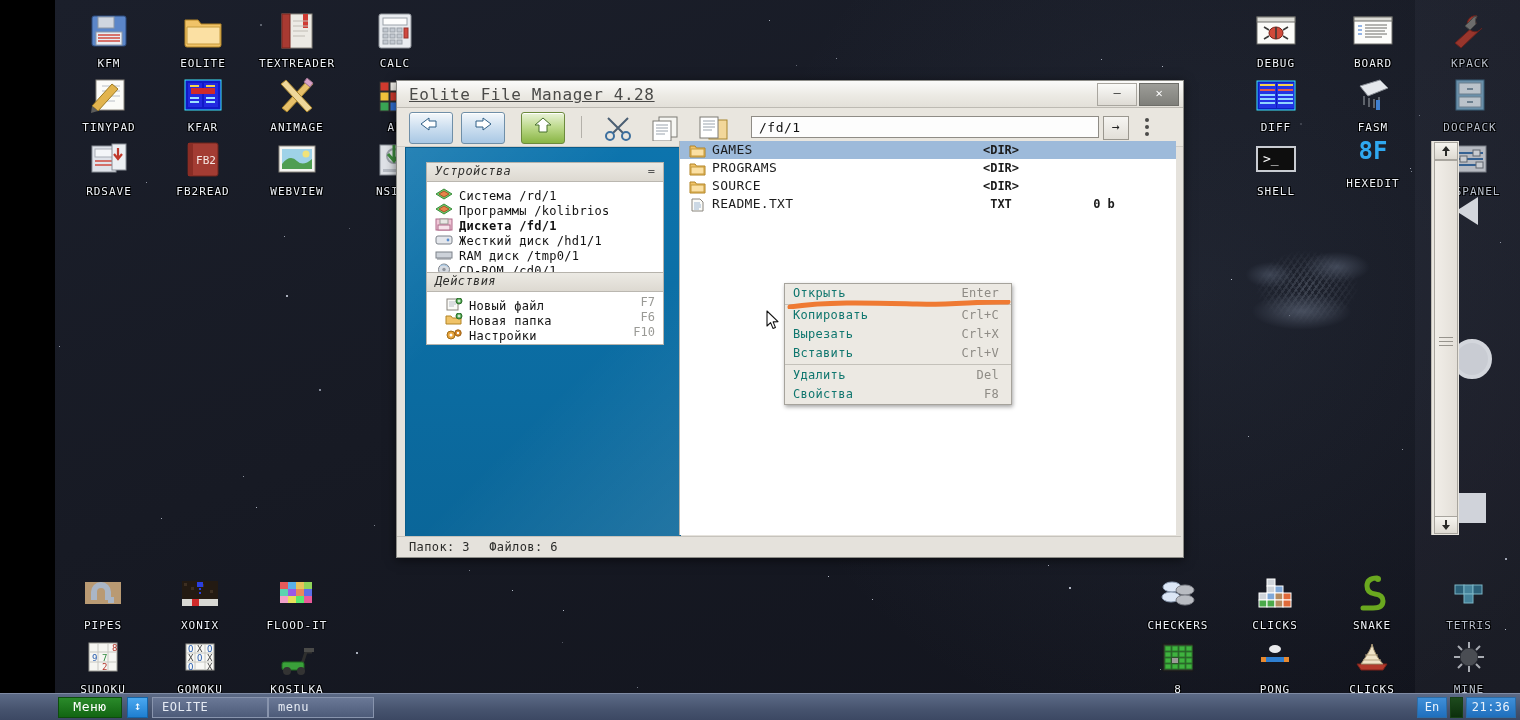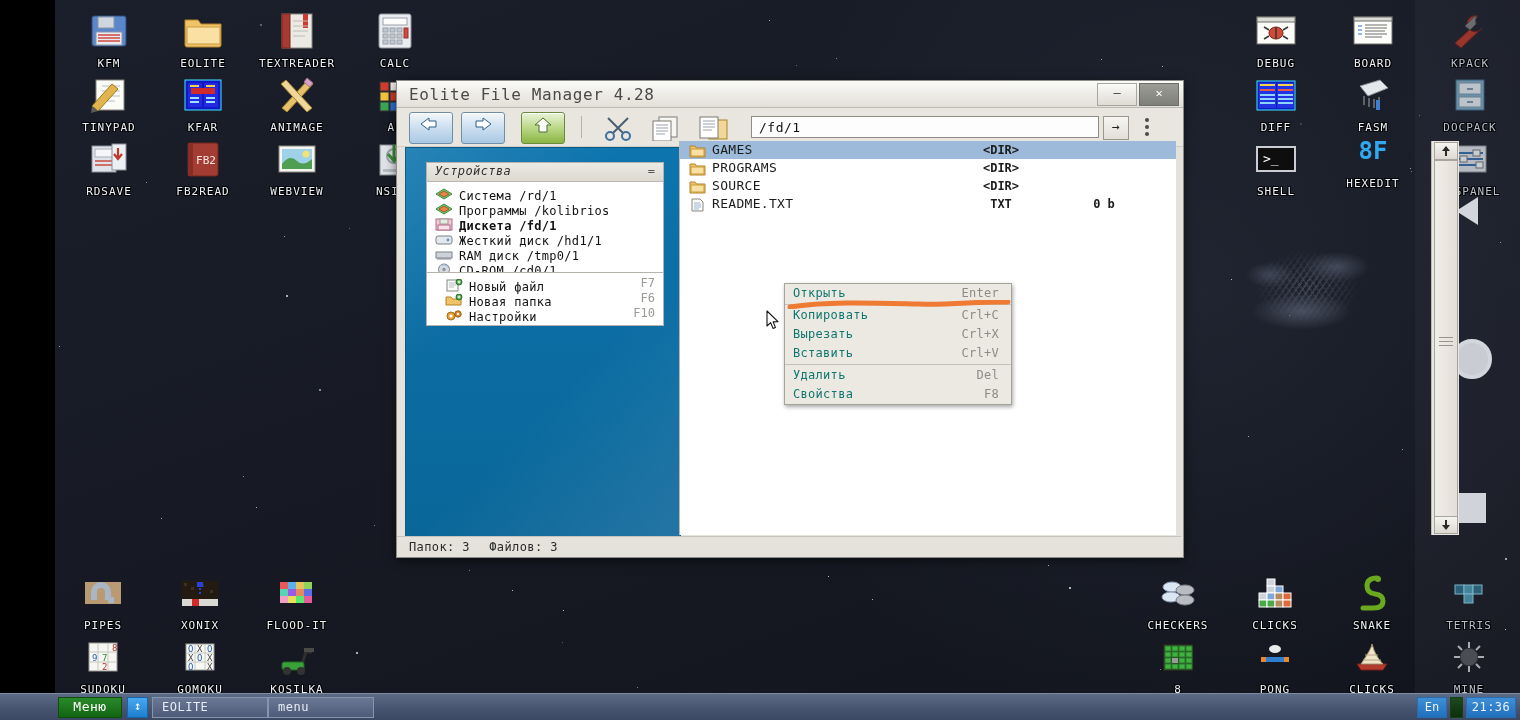--- a/index.html
+++ b/index.html
@@ -83,21 +83,21 @@
     box-shadow:0 2px 10px rgba(0,0,0,.55);
     font-family:"DejaVu Sans Mono","Liberation Mono",monospace;
   }
   #titlebar{
     position:relative;height:26px;
     background:linear-gradient(#fbfbfa,#eceae4 55%,#e3e0d9);
     border-bottom:1px solid #bdbab3;
   }
   #title-text{
     position:absolute;left:12px;top:4px;
-    font-size:16px;color:#4a4a48;letter-spacing:.6px;white-space:nowrap;
+    font-size:16px;color:#4a4a48;letter-spacing:.6px;white-space:nowrap;text-decoration:underline;
   }
   .tbtn{
     position:absolute;top:2px;width:38px;height:21px;
     border:1px solid #a9a69f;
     font:12px/19px "DejaVu Sans Mono",monospace;text-align:center;color:#3a3a38;
   }
   #btn-min{right:46px;background:linear-gradient(#fafaf8,#dedbd4);}
   #btn-close{right:4px;background:linear-gradient(#9d9d98,#7f7f7a);color:#fff;border-color:#6e6e69;}
 
   #toolbar{
@@ -923,20 +923,23 @@
                 </svg></span><span class="lbl">RAM диск  /tmp0/1</span></div>
             <div class="row"><span class="ic"><svg width="18" height="13" viewBox="0 0 18 13">
                   <circle cx="9" cy="6.5" r="5.5" fill="#d6dbe2" stroke="#7d828a"></circle>
                   <circle cx="9" cy="6.5" r="1.7" fill="#8e949c"></circle>
                   <path d="M5 3 a6 6 0 0 1 8 1" stroke="#9ac0e0" fill="none"></path>
                 </svg></span><span class="lbl">CD-ROM  /cd0/1</span></div>
           </div>
       </div>
 
       <div class="card" id="actions-card" style="top:124px">
+        <div class="card-hd">
+          <span class="t">Действия</span>
+        </div>
         <div id="actions-rows" style="padding:3px 0 4px 10px">
             <div class="row"><span class="ic"><svg width="18" height="13" viewBox="0 0 18 13">
                   <rect x="2" y="1" width="11" height="11" fill="#fbfbf8" stroke="#8a867e"></rect>
                   <g stroke="#b9bec6">
                     <path d="M4 4h7M4 6h7M4 8h5"></path>
                   </g>
                   <circle cx="14" cy="3" r="3" fill="#49a349" stroke="#2f6f2f"></circle>
                   <path d="M14 1.5v3M12.5 3h3" stroke="#fff"></path>
                 </svg></span><span class="lbl">Новый файл</span><span class="key">F7</span></div>
             <div class="row"><span class="ic"><svg width="18" height="13" viewBox="0 0 18 13">
@@ -1010,21 +1013,21 @@
         <div class="sbtn" id="sb-dn">
           <svg width="10" height="14" viewBox="0 0 10 14" style="margin:1px auto">
             <path d="M5 12 L1 7 H4 V2 H6 V7 H9 Z" fill="#2a2a28"></path>
           </svg>
         </div>
       </div>
     </div>
 
     <div id="statusbar">
       <span>Папок:  3</span>
-      <span>Файлов:  3</span>
+      <span>Файлов:  6</span>
     </div>
   </div>
 
   <div id="ctx">
     <div id="ctx-items">
         <div class="mi">
           <span class="ml">Открыть</span>
           <span class="mk">Enter</span>
         </div>
         <div class="msep"></div>

